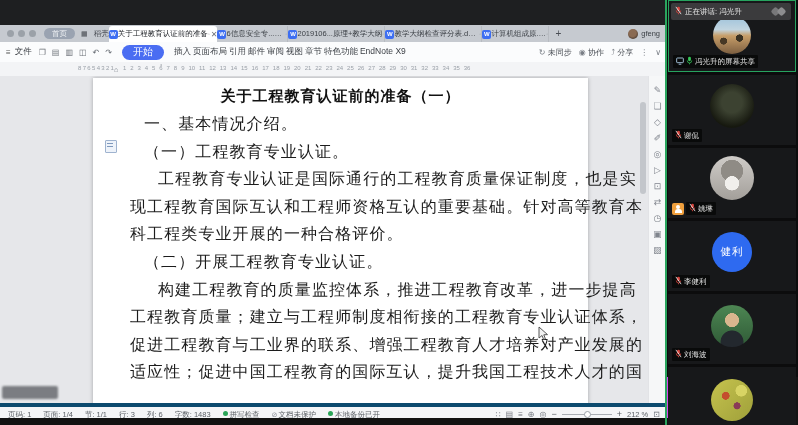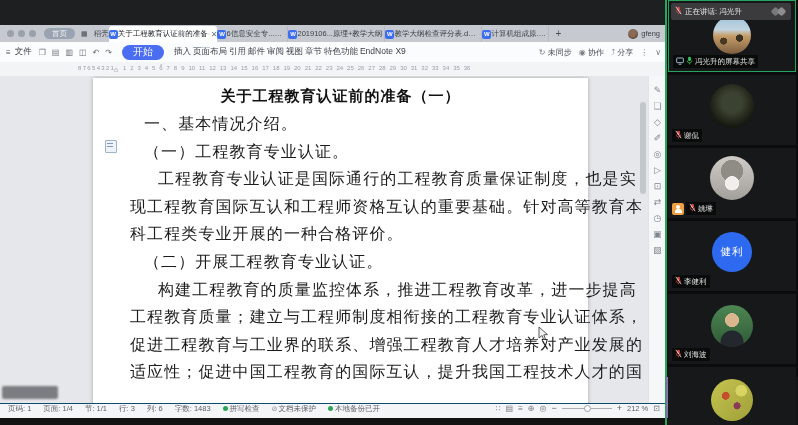--- a/index.html
+++ b/index.html
@@ -57,22 +57,22 @@
   #doclines .ind-p{padding-left:28px}
   .comment-ic{position:absolute;left:12px;top:62px;width:10px;height:11px;border:1px solid #9fb3cf;background:#eef3fa;border-radius:1px}
   .comment-ic:before{content:"";position:absolute;left:1px;top:2px;width:6px;height:1px;background:#7f99bd;box-shadow:0 3px 0 #7f99bd}
   
   #vscroll{position:absolute;left:640px;top:4px;width:6px;height:318px}
   #vscroll .thumb{position:absolute;left:0;top:22px;width:6px;height:92px;background:#c3c6cb;border-radius:3px}
   #sidetools{position:absolute;left:648px;top:51px;width:18px;height:327px;background:#f6f7f8;border-left:1px solid #e2e3e6;
              display:flex;flex-direction:column;align-items:center;padding-top:10px;gap:7px;box-sizing:border-box}
   #sidetools .tli{color:#80858d;font-size:9px;line-height:1}
   
-  #statusbar{position:absolute;left:0;top:378px;width:666px;height:15px;background:#f4f5f7;border-top:1px solid #0c4a6e;
-             display:flex;align-items:flex-start;font-size:7.5px;color:#5c6167}
+  #statusbar{position:absolute;left:0;top:378px;width:666px;height:15px;background:#f4f5f7;border-top:4px solid #0c4a6e;
+             display:flex;align-items:center;font-size:7.5px;color:#5c6167}
   #statusbar .seg{margin-left:12px;white-space:nowrap}
   #statusbar .seg:first-child{margin-left:8px}
   .okdot{display:inline-block;width:5px;height:5px;border-radius:50%;background:#2aa558;margin-right:2px;vertical-align:0.5px}
   .shieldg{color:#8a8f98;margin-right:1px;font-size:7px}
   #stright{margin-left:auto;display:flex;align-items:center;gap:5px;margin-right:6px}
   #viewicons{display:flex;gap:5px;color:#6d727a;font-size:8px}
   .zminus,.zplus{color:#5c6167;font-size:9px;line-height:1}
   .ztrack{position:relative;width:50px;height:1px;background:#a9adb3}
   .zknob{position:absolute;left:22px;top:-3px;width:7px;height:7px;border-radius:50%;background:#fff;border:1px solid #9aa0a8;box-sizing:border-box}
   .fitic{color:#6d727a;font-size:8px}

